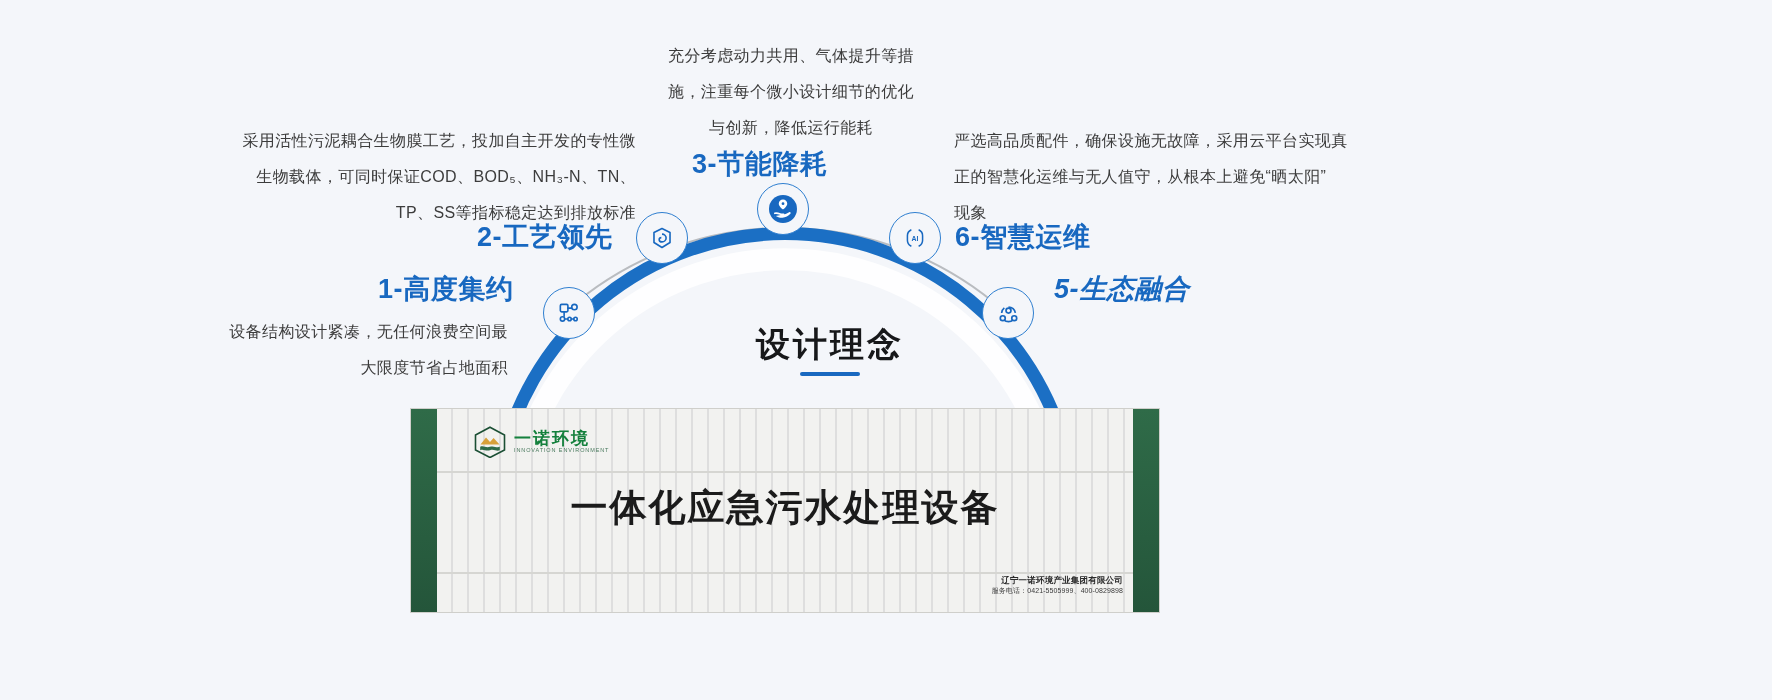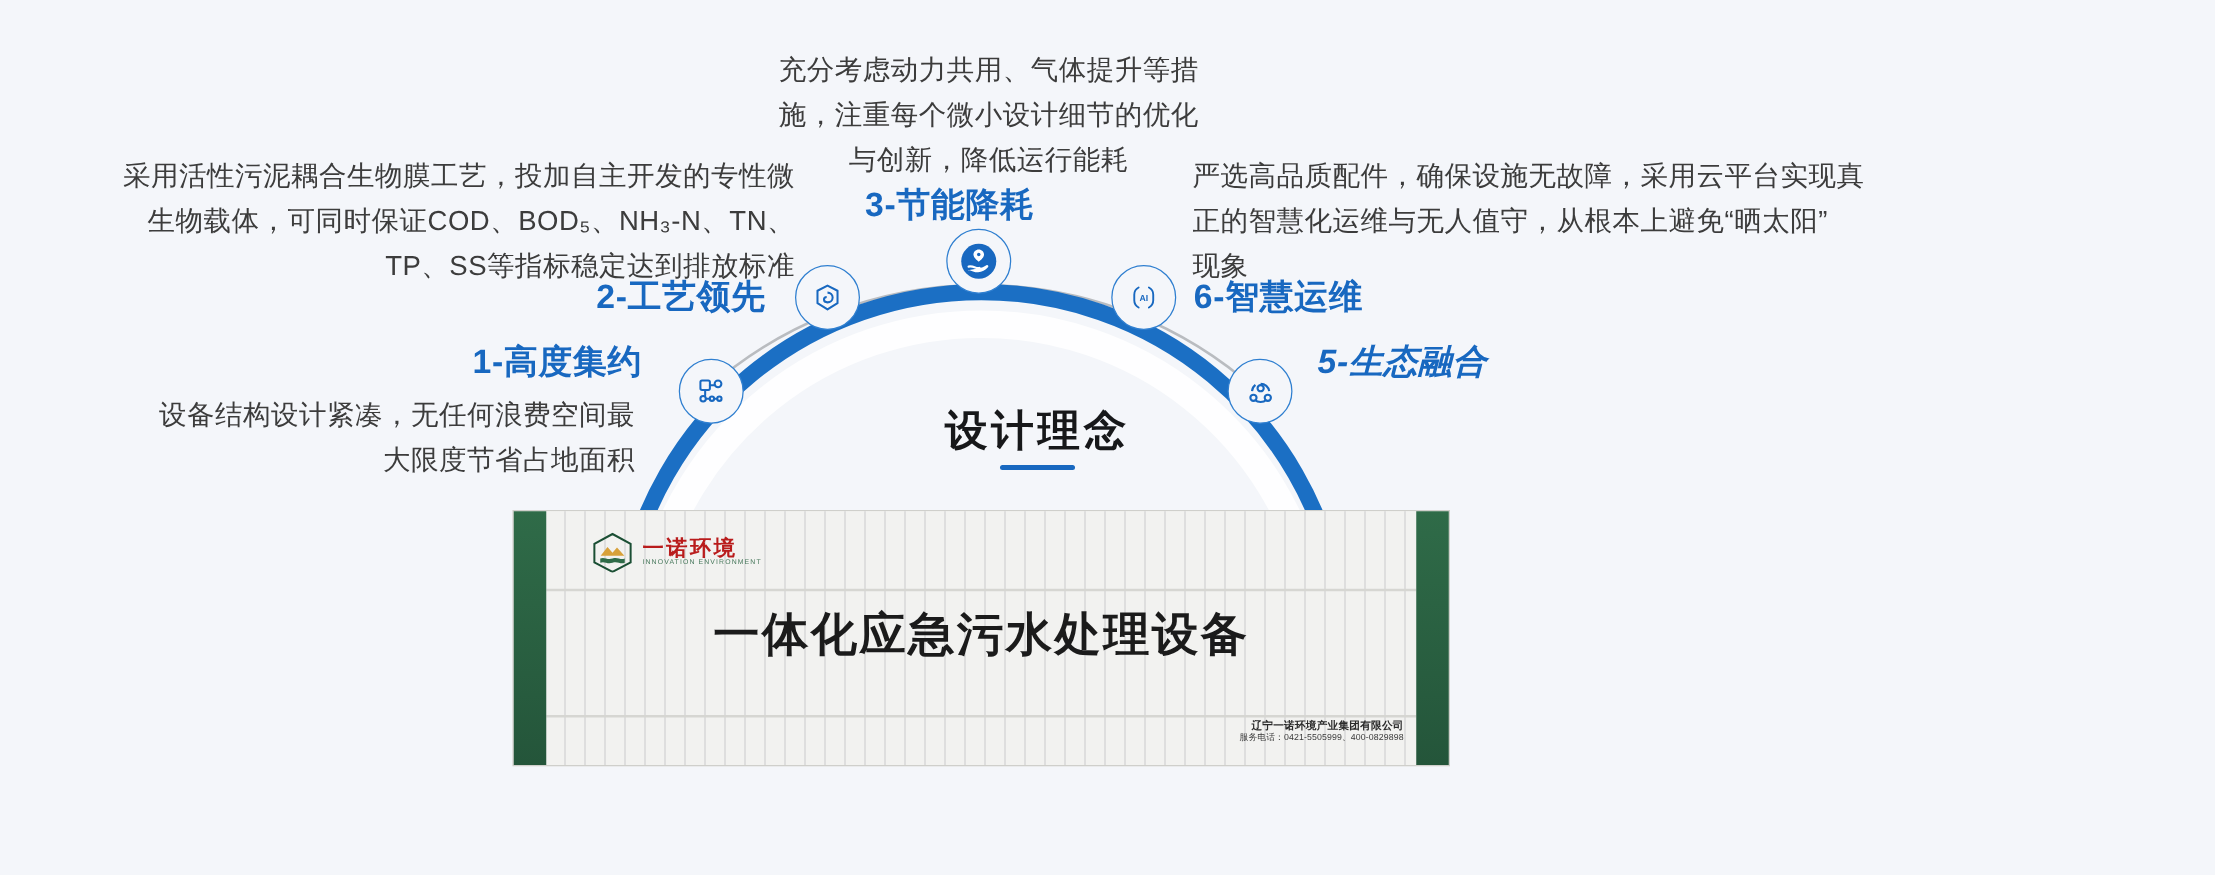--- a/index.html
+++ b/index.html
@@ -7,21 +7,21 @@
     width: 1772px; height: 700px;
     background: #f4f6fa;
     font-family: "Liberation Sans", "DejaVu Sans", sans-serif;
     overflow: hidden;
   }
   #stage { position: relative; width: 1772px; height: 700px; background: #f4f6fa; }
 
   .desc {
     position: absolute;
     color: #3c3c3c;
-    font-size: 22px;
+    font-size: 16px;
     line-height: 36px;
     letter-spacing: .4px;
     white-space: pre-line;
   }
   .title-lbl {
     position: absolute;
     color: #1868c0;
     font-size: 27px;
     font-weight: bold;
     letter-spacing: .6px;
@@ -79,21 +79,21 @@
   #container-title {
     position: absolute; left: 0; right: 0; top: 74px;
     text-align: center; font-size: 37px; font-weight: bold;
     color: #1b1b1b; letter-spacing: 2px;
   }
   #logo-wrap {
     position: absolute; left: 62px; top: 17px;
     display: flex; align-items: center; gap: 7px;
   }
   #logo-text { line-height: 1.05; }
-  #logo-cn { font-size: 17px; font-weight: bold; color: #b91c1c; letter-spacing: 2px; }
+  #logo-cn { font-size: 17px; font-weight: bold; color: #15803d; letter-spacing: 2px; }
   #logo-en { font-size: 5.5px; color: #4a7a5e; letter-spacing: .9px; }
   #corp-block {
     position: absolute; right: 36px; bottom: 16px; text-align: right; line-height: 1.45;
   }
   #corp-name { font-size: 8.5px; color: #2a2a2a; font-weight: bold; letter-spacing: .2px; }
   #corp-tel  { font-size: 7px; color: #3a3a3a; letter-spacing: .1px; }
 </style>
 </head>
 <body>
 

